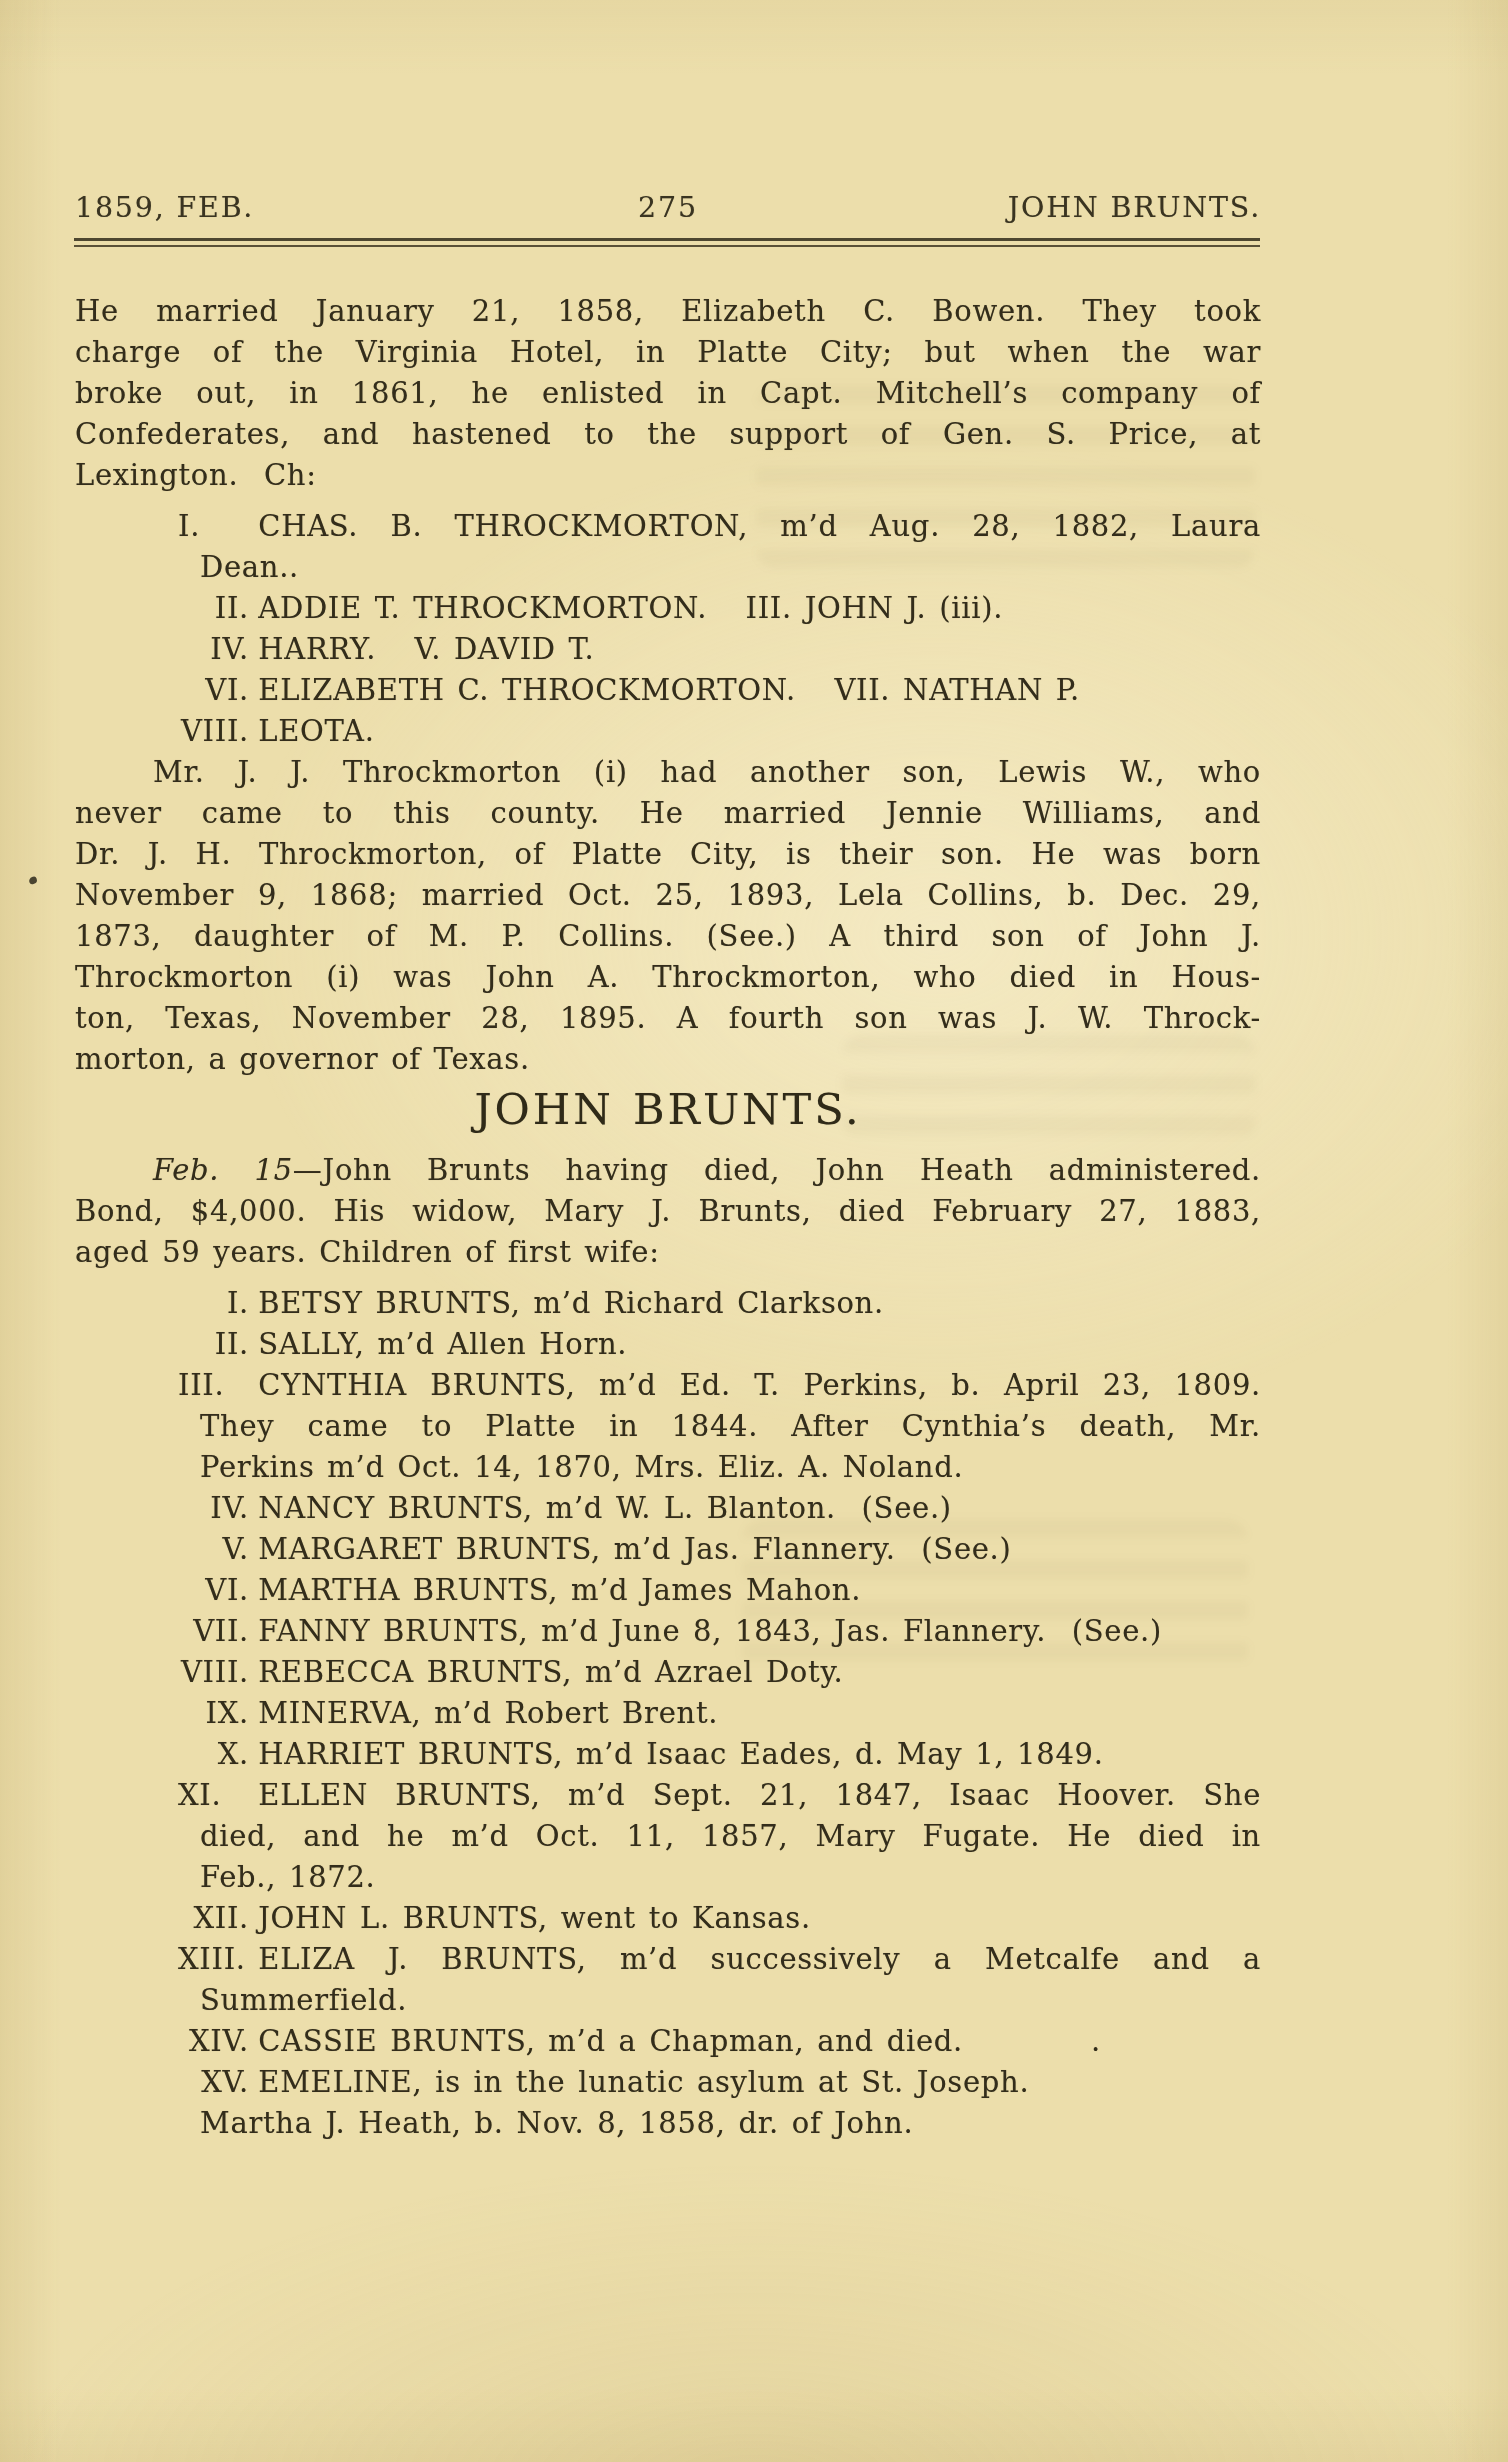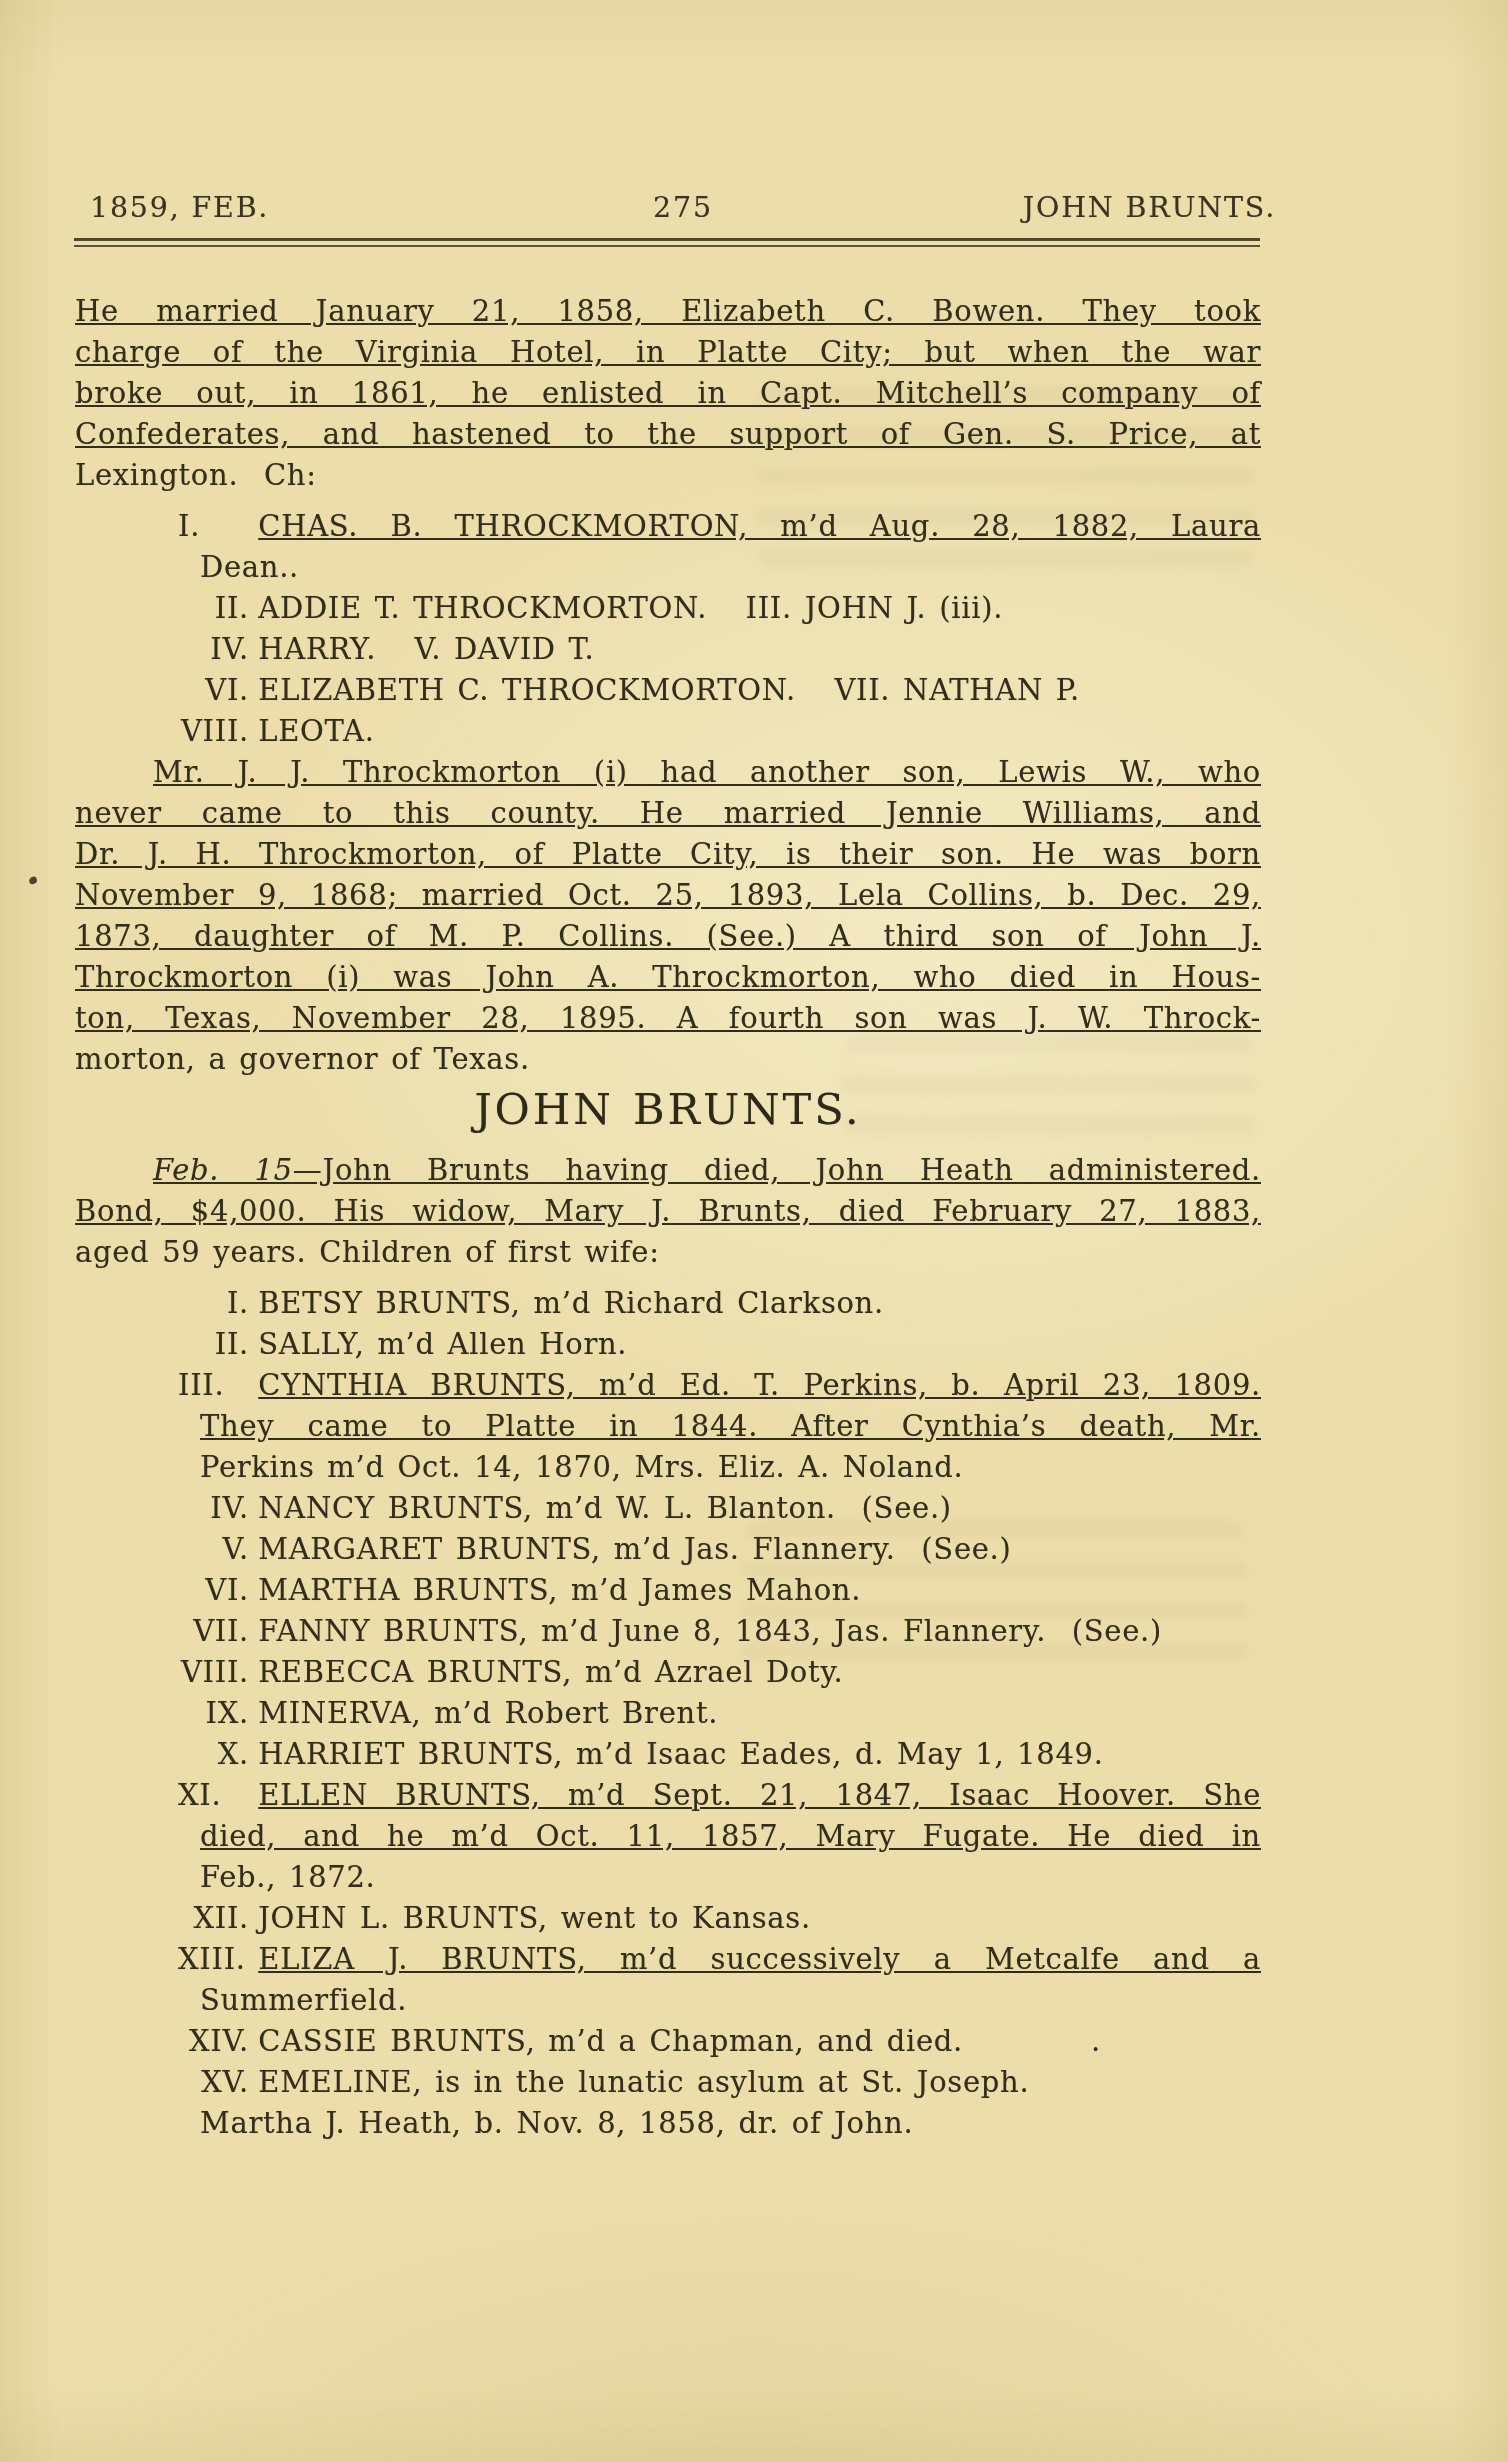--- a/index.html
+++ b/index.html
@@ -18,21 +18,21 @@
   .smudge{
     position:absolute;border-radius:21.4px;pointer-events:none;
     background:repeating-linear-gradient(180deg, rgba(130,115,70,0.10) 0px, rgba(130,115,70,0.10) 15.7px, rgba(130,115,70,0) 21.4px, rgba(130,115,70,0) 41px);
     filter:blur(4.3px);opacity:.55;
   }
   .smudge.s1{left:756px;top:385px;width:499px;height:185px;}
   .smudge.s2{left:842px;top:1034px;width:414px;height:107px;}
   .smudge.s3{left:742px;top:1519px;width:506px;height:164px;}
 
   .page-header{
-    position:absolute;left:90px;top:191px;width:1186px;
+    position:absolute;left:75px;top:191px;width:1186px;
     display:flex;align-items:baseline;
     font-size:28.5px;letter-spacing:1.8px;color:#3a3421;
     text-shadow:0 0 0.7px rgba(58,52,33,.4);
     justify-content:space-between;
   }
   .page-header .hl{flex:1;text-align:left;}
   .page-header .hc{flex:0 0 auto;text-align:center;}
   .page-header .hr{flex:1;text-align:right;}
 
   .head-rule{
@@ -45,21 +45,21 @@
     background:#4a4430;border-radius:60% 40% 55% 45%;
     transform:rotate(-20deg);
   }
 
   .text-body{
     position:absolute;left:75px;top:291px;width:1186px;
     font-size:29px;line-height:41px;letter-spacing:0.7px;word-spacing:2.9px;
     text-shadow:0 0 0.7px rgba(51,45,27,.35);
   }
   .ln{height:41px;line-height:41px;}
-  .ln.just{text-align:justify;text-align-last:justify;text-justify:inter-word;text-decoration:underline;}
+  .ln.just{text-align:justify;text-align-last:justify;text-justify:inter-word;}
   .ln.last{white-space:nowrap;}
   .ln.ind{text-indent:78px;}
   .ln.lifirst{padding-left:103px;}
   .ln.cont{padding-left:125px;}
   .rn{display:inline-block;width:71px;text-align:right;margin-right:9.3px;}
   .blk{margin:0;}
   .blk-h{
     margin:4.3px 0 15.7px 0;text-align:center;
     font-size:43px;line-height:50px;letter-spacing:2.9px;color:#2f2a18;
   }

